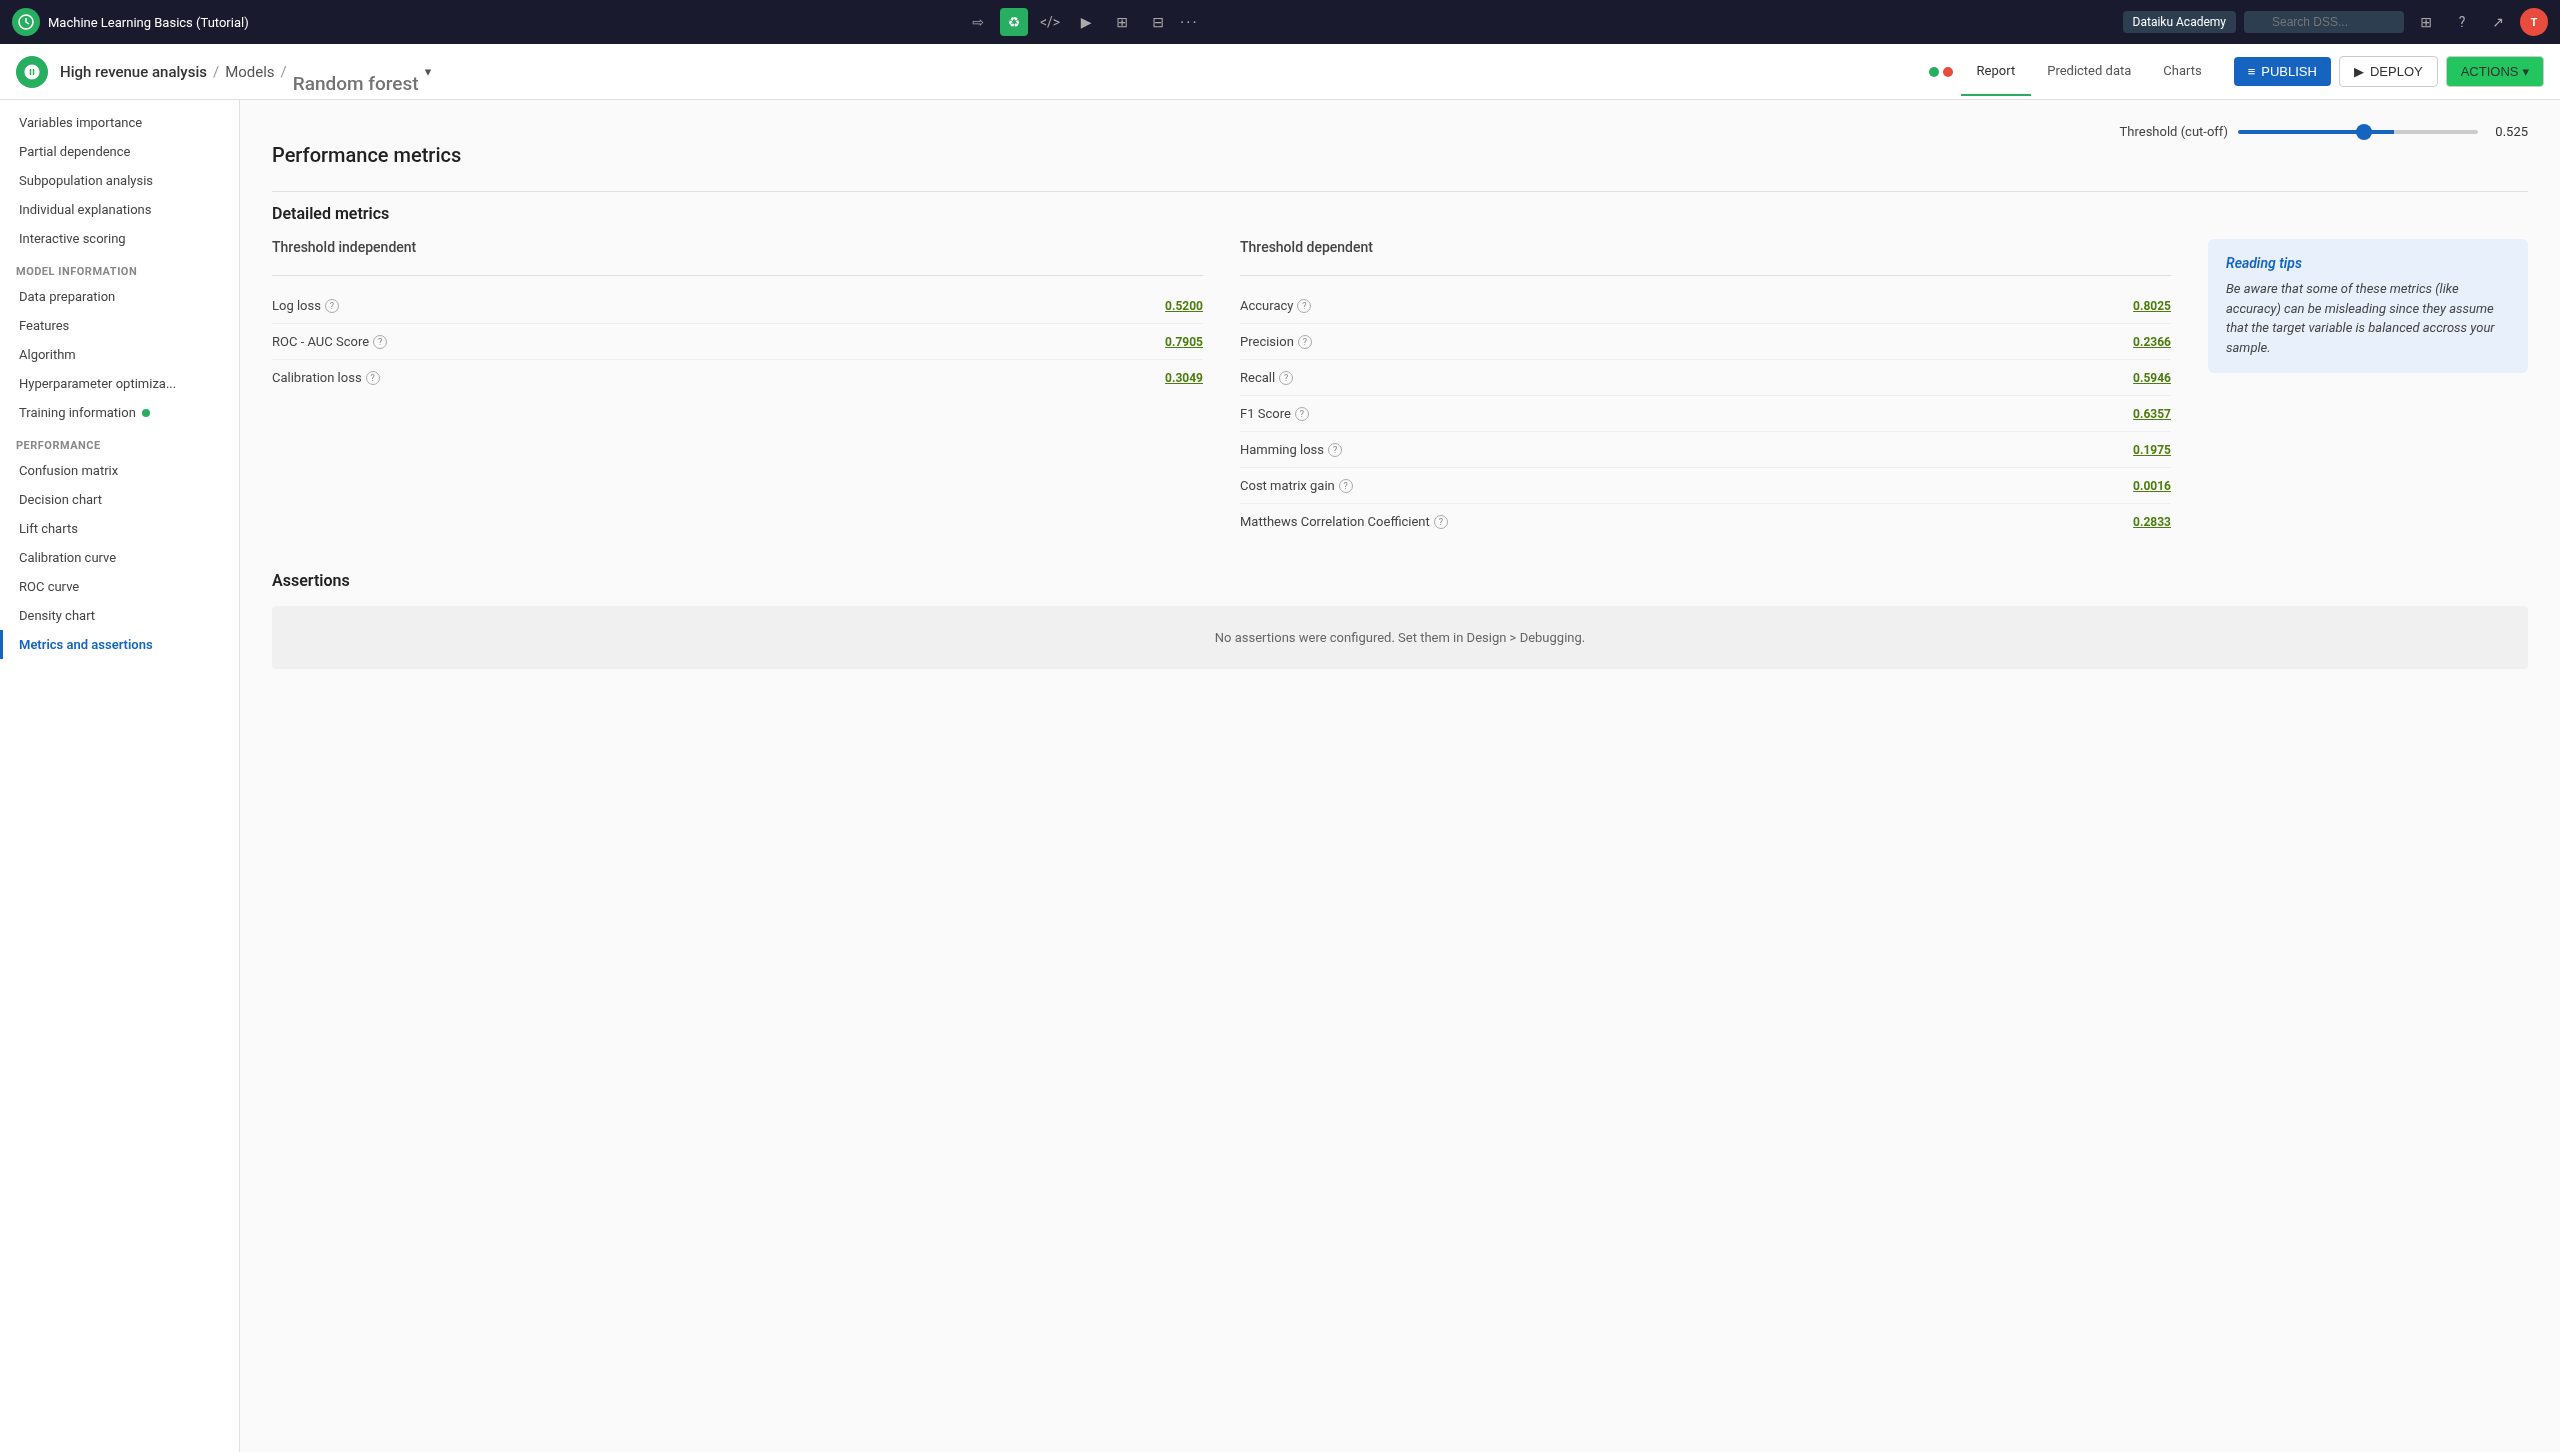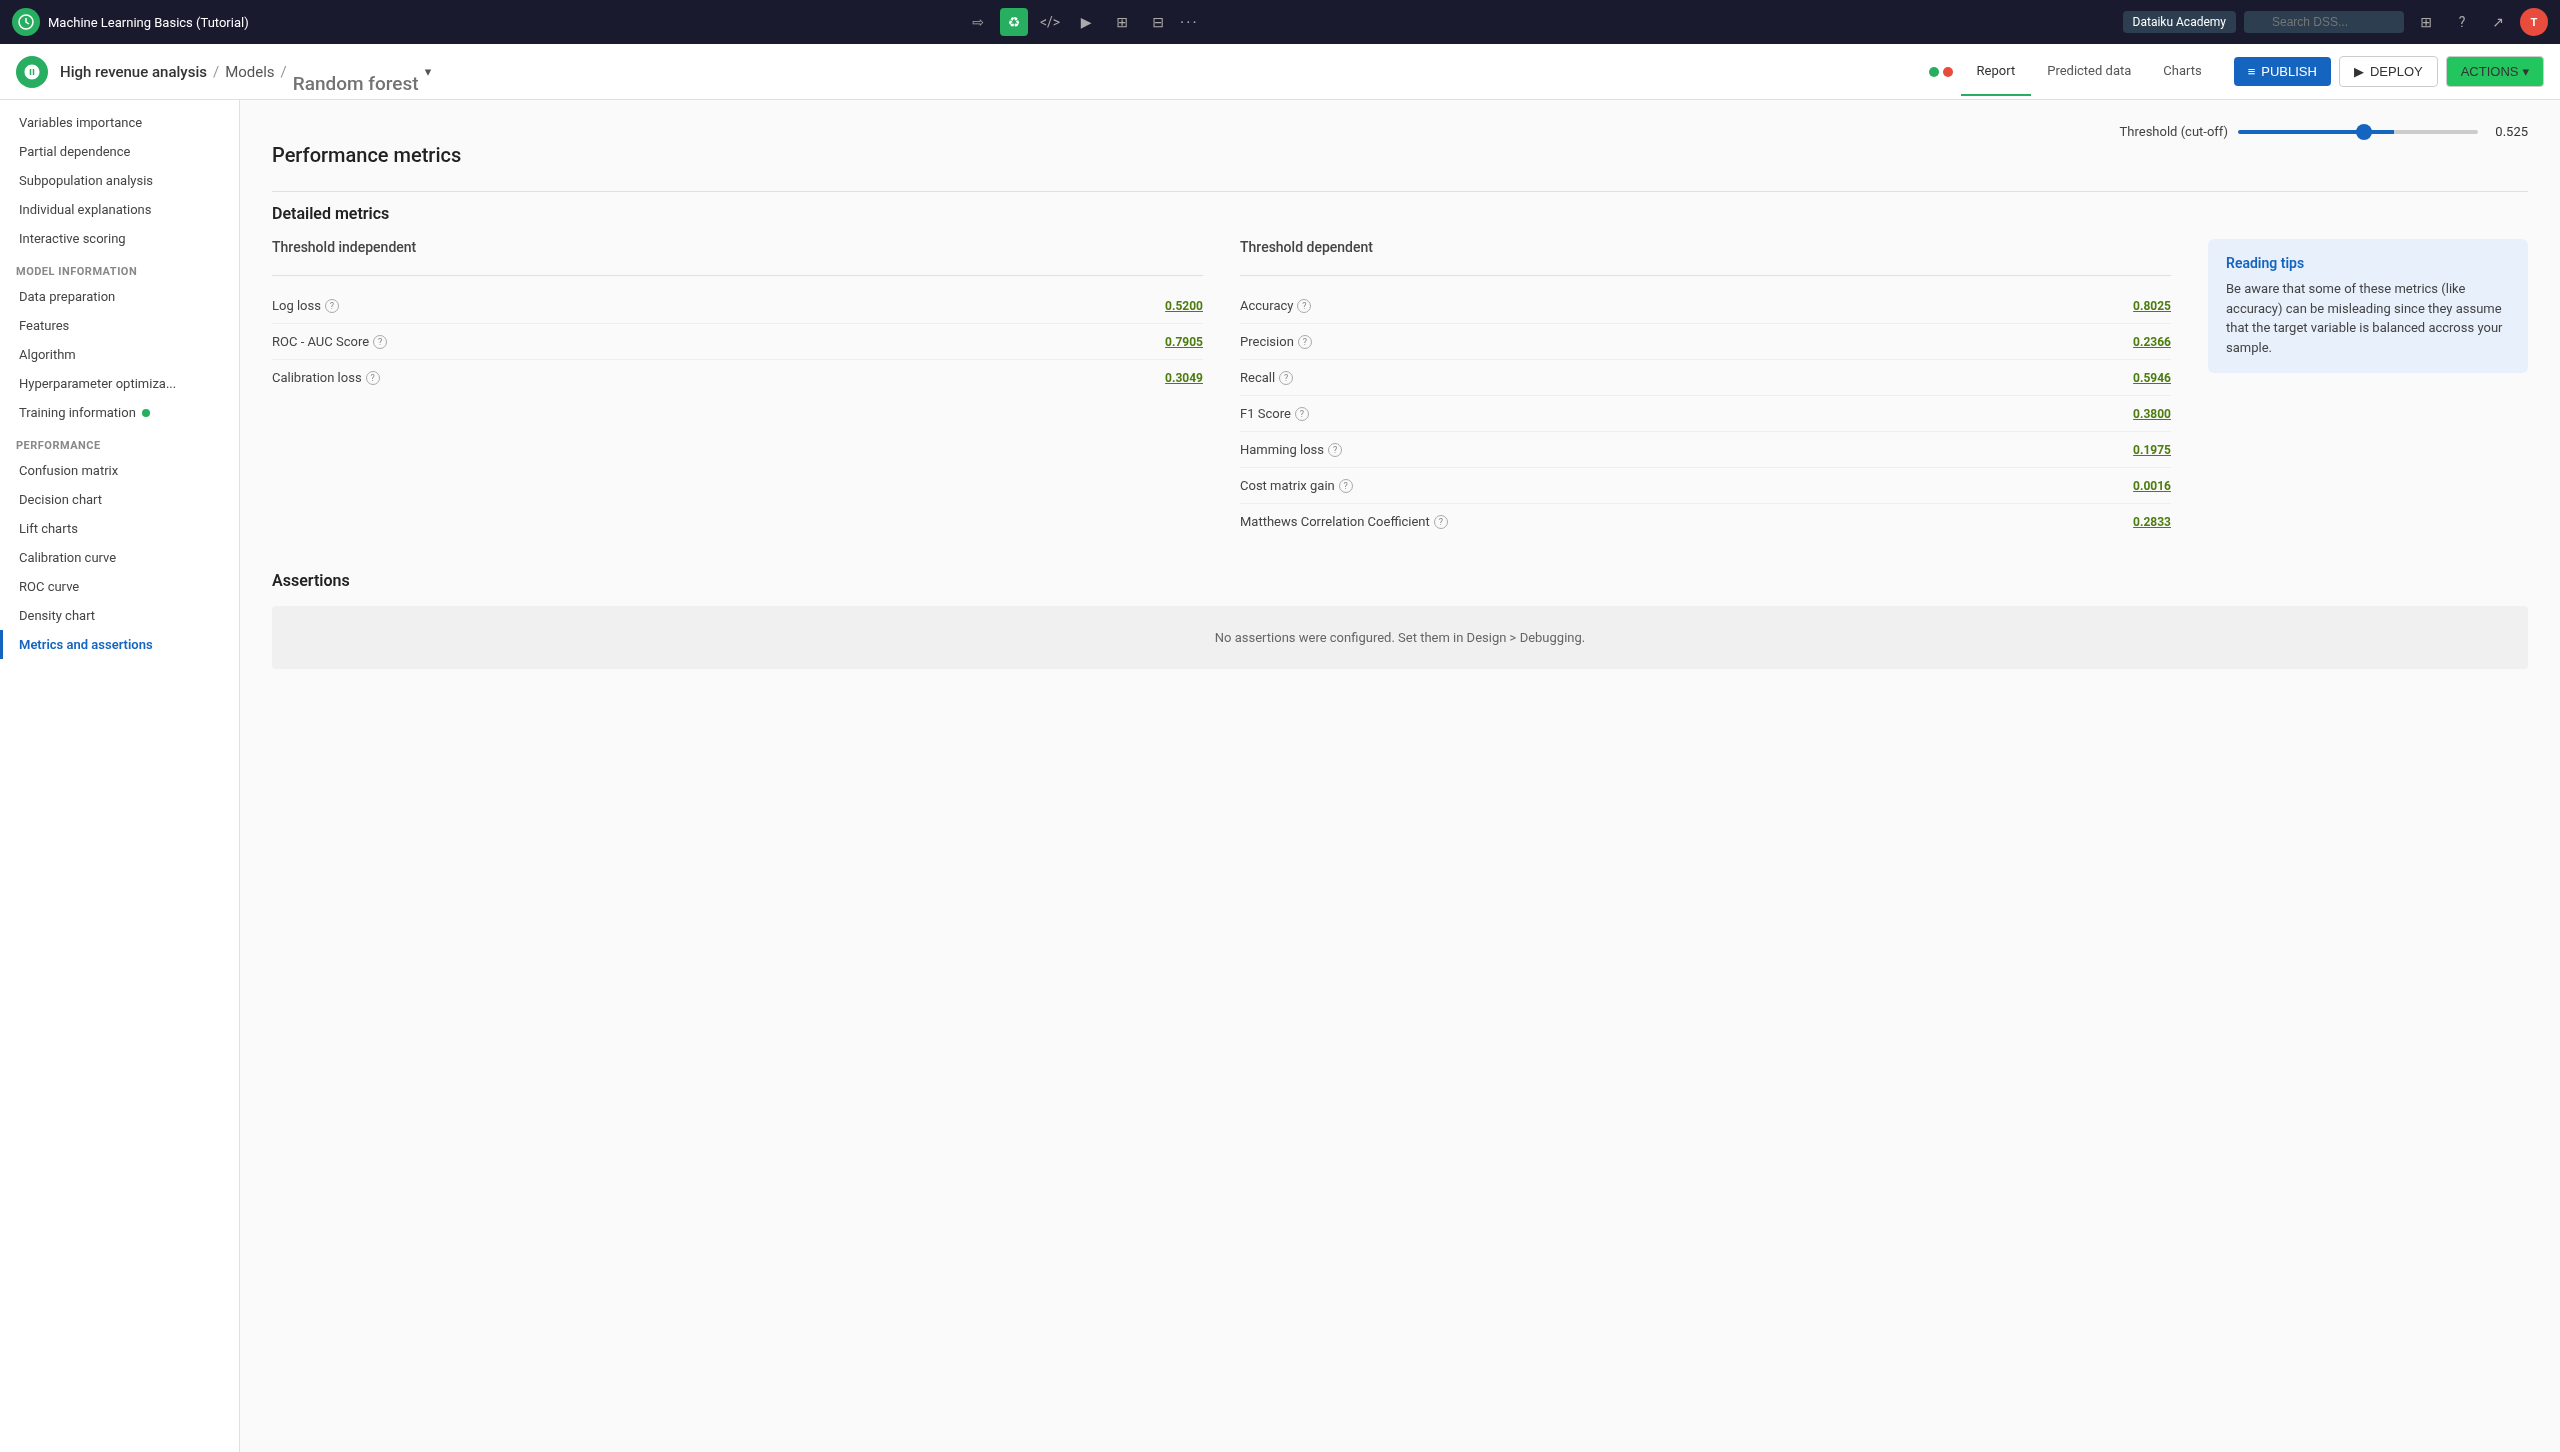--- a/index.html
+++ b/index.html
@@ -292,20 +292,21 @@
       color: #888;
       cursor: pointer;
     }
 
     
     .reading-tips {
       background: #e8f0fb;
       border-radius: 6px;
       padding: 16px 18px;
       max-width: 320px;
+      font-style: italic;
     }
     .reading-tips-title {
       font-size: 14px;
       font-weight: 600;
       color: #1565c0;
       margin-bottom: 8px;
     }
     .reading-tips-text {
       font-size: 13px;
       color: #444;
@@ -540,21 +541,21 @@
             <span>Recall</span>
             <span class="help-icon">?</span>
           </div>
           <span class="metric-val">0.5946</span>
         </div>
         <div class="metric-row">
           <div class="metric-name">
             <span>F1 Score</span>
             <span class="help-icon">?</span>
           </div>
-          <span class="metric-val">0.3800</span>
+          <span class="metric-val">0.6357</span>
         </div>
         <div class="metric-row">
           <div class="metric-name">
             <span>Hamming loss</span>
             <span class="help-icon">?</span>
           </div>
           <span class="metric-val">0.1975</span>
         </div>
         <div class="metric-row">
           <div class="metric-name">

